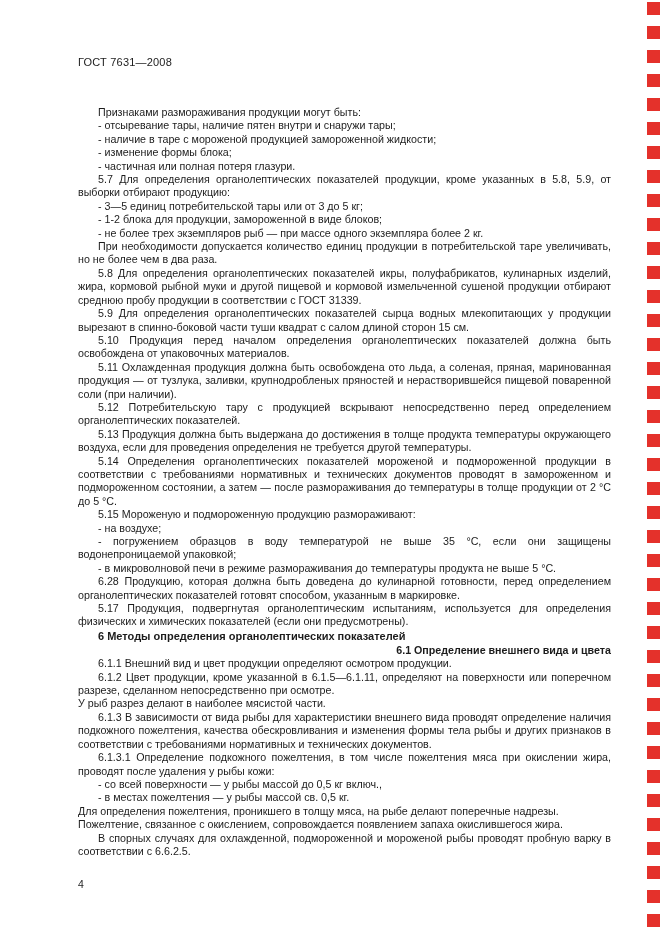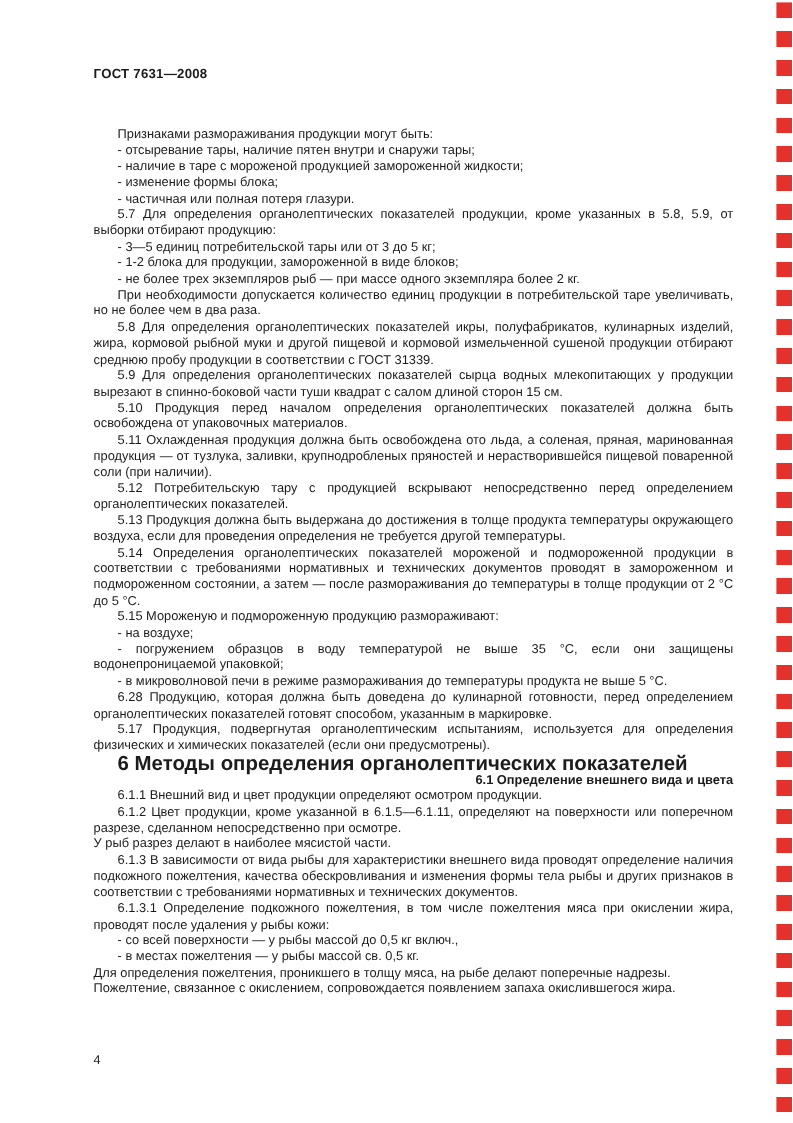--- a/index.html
+++ b/index.html
@@ -9,36 +9,36 @@
     font-family: "Liberation Sans", sans-serif;
     color: #1c1c1c;
     position: relative;
     overflow: hidden;
   }
   .page { position: absolute; inset: 0; background: #ffffff; }
   .doc-header {
     position: absolute;
     left: 78px; top: 56px;
     font-size: 11px;
-    font-weight: bold;
+    font-weight: normal;
     letter-spacing: 0.2px;
   }
   .content {
     position: absolute;
     left: 78px; right: 50px; top: 106px;
     font-size: 10.7px;
     line-height: 13.4px;
     text-align: justify;
   }
   .content p { margin: 0; }
   .p, .li { text-indent: 20px; }
   .pn { text-indent: 0; }
   .h1 {
     font-weight: bold;
-    font-size: 17px;
+    font-size: 11px;
     line-height: 15px;
     text-indent: 20px;
     text-align: left;
     margin: 13px 0 11px 0;
   }
   .h2 {
     font-weight: bold;
     text-indent: 20px;
     text-align: right;
     margin-top: 3px;
@@ -94,19 +94,20 @@
     <p class="h2">6.1 Определение внешнего вида и цвета</p>
     <p class="p">6.1.1 Внешний вид и цвет продукции определяют осмотром продукции.</p>
     <p class="p">6.1.2 Цвет продукции, кроме указанной в 6.1.5—6.1.11, определяют на поверхности или поперечном разрезе, сделанном непосредственно при осмотре.</p>
     <p class="pn">У рыб разрез делают в наиболее мясистой части.</p>
     <p class="p">6.1.3 В зависимости от вида рыбы для характеристики внешнего вида проводят определение наличия подкожного пожелтения, качества обескровливания и изменения формы тела рыбы и других признаков в соответствии с требованиями нормативных и технических документов.</p>
     <p class="p">6.1.3.1 Определение подкожного пожелтения, в том числе пожелтения мяса при окислении жира, проводят после удаления у рыбы кожи:</p>
     <p class="li">- со всей поверхности — у рыбы массой до 0,5 кг включ.,</p>
     <p class="li">- в местах пожелтения — у рыбы массой св. 0,5 кг.</p>
     <p class="pn">Для определения пожелтения, проникшего в толщу мяса, на рыбе делают поперечные надрезы.</p>
     <p class="pn">Пожелтение, связанное с окислением, сопровождается появлением запаха окислившегося жира.</p>
+    <p class="p">В спорных случаях для охлажденной, подмороженной и мороженой рыбы проводят пробную варку в соответствии с 6.6.2.5.</p>
   </div>
 
   <div class="page-number">4</div>
 
   <div class="red-strip"></div>
 
 </div>
 
 </body></html>

